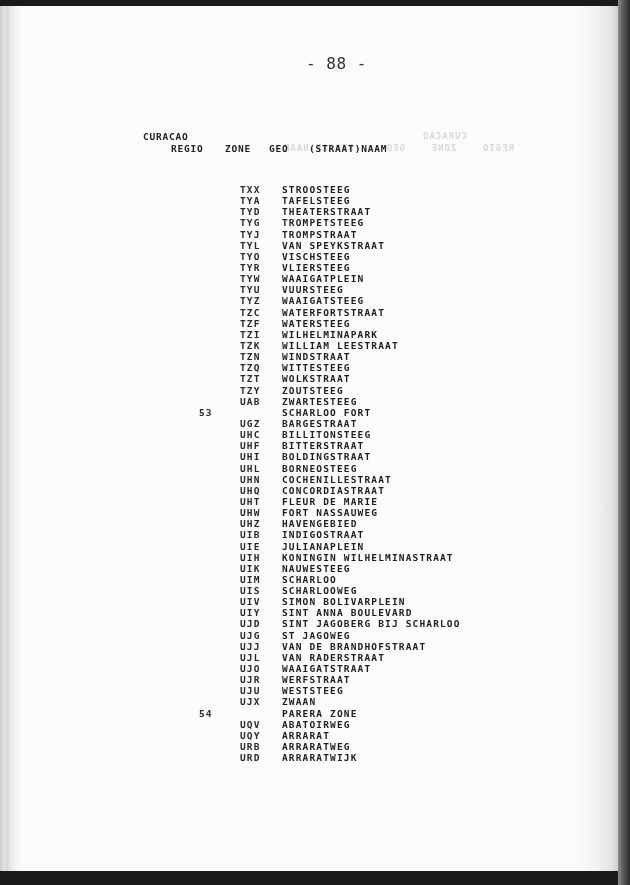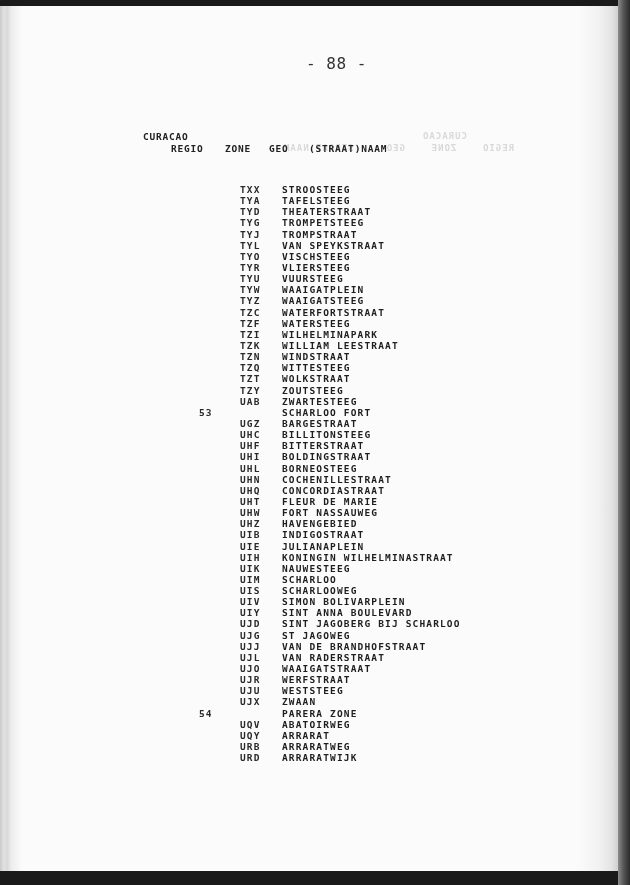--- a/index.html
+++ b/index.html
@@ -108,27 +108,27 @@
     <span class="geo">TYO</span>
     <span class="name">VISCHSTEEG</span>
   </div>
     <div class="row">
     <span class="zone"></span>
     <span class="geo">TYR</span>
     <span class="name">VLIERSTEEG</span>
   </div>
     <div class="row">
     <span class="zone"></span>
+    <span class="geo">TYW</span>
+    <span class="name">WAAIGATPLEIN</span>
+  </div>
+    <div class="row">
+    <span class="zone"></span>
     <span class="geo">TYU</span>
     <span class="name">VUURSTEEG</span>
-  </div>
-    <div class="row">
-    <span class="zone"></span>
-    <span class="geo">TYW</span>
-    <span class="name">WAAIGATPLEIN</span>
   </div>
     <div class="row">
     <span class="zone"></span>
     <span class="geo">TYZ</span>
     <span class="name">WAAIGATSTEEG</span>
   </div>
     <div class="row">
     <span class="zone"></span>
     <span class="geo">TZC</span>
     <span class="name">WATERFORTSTRAAT</span>

